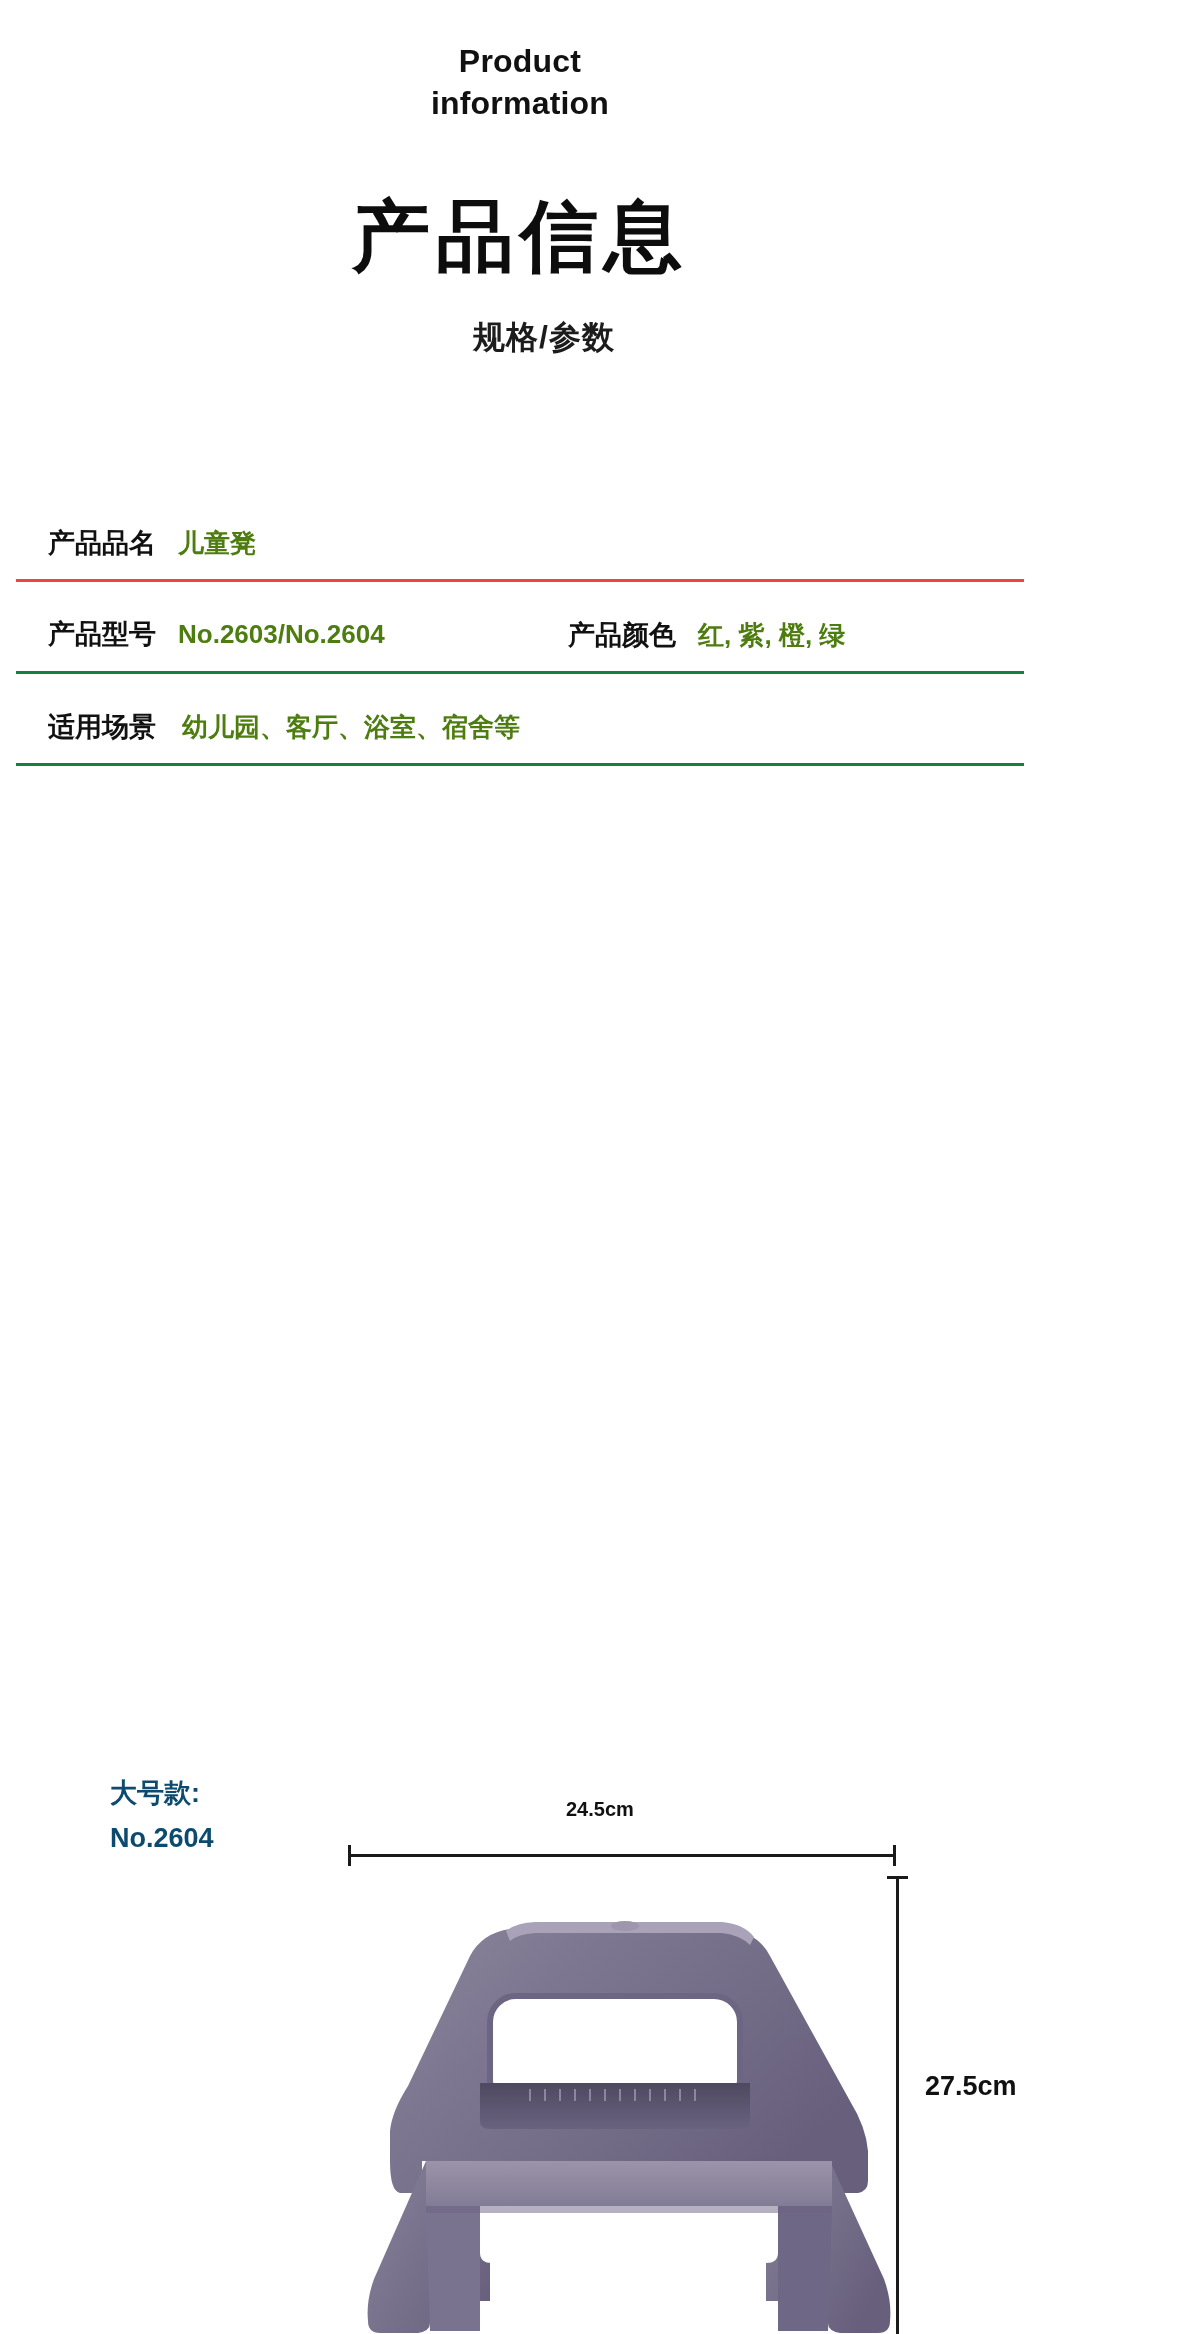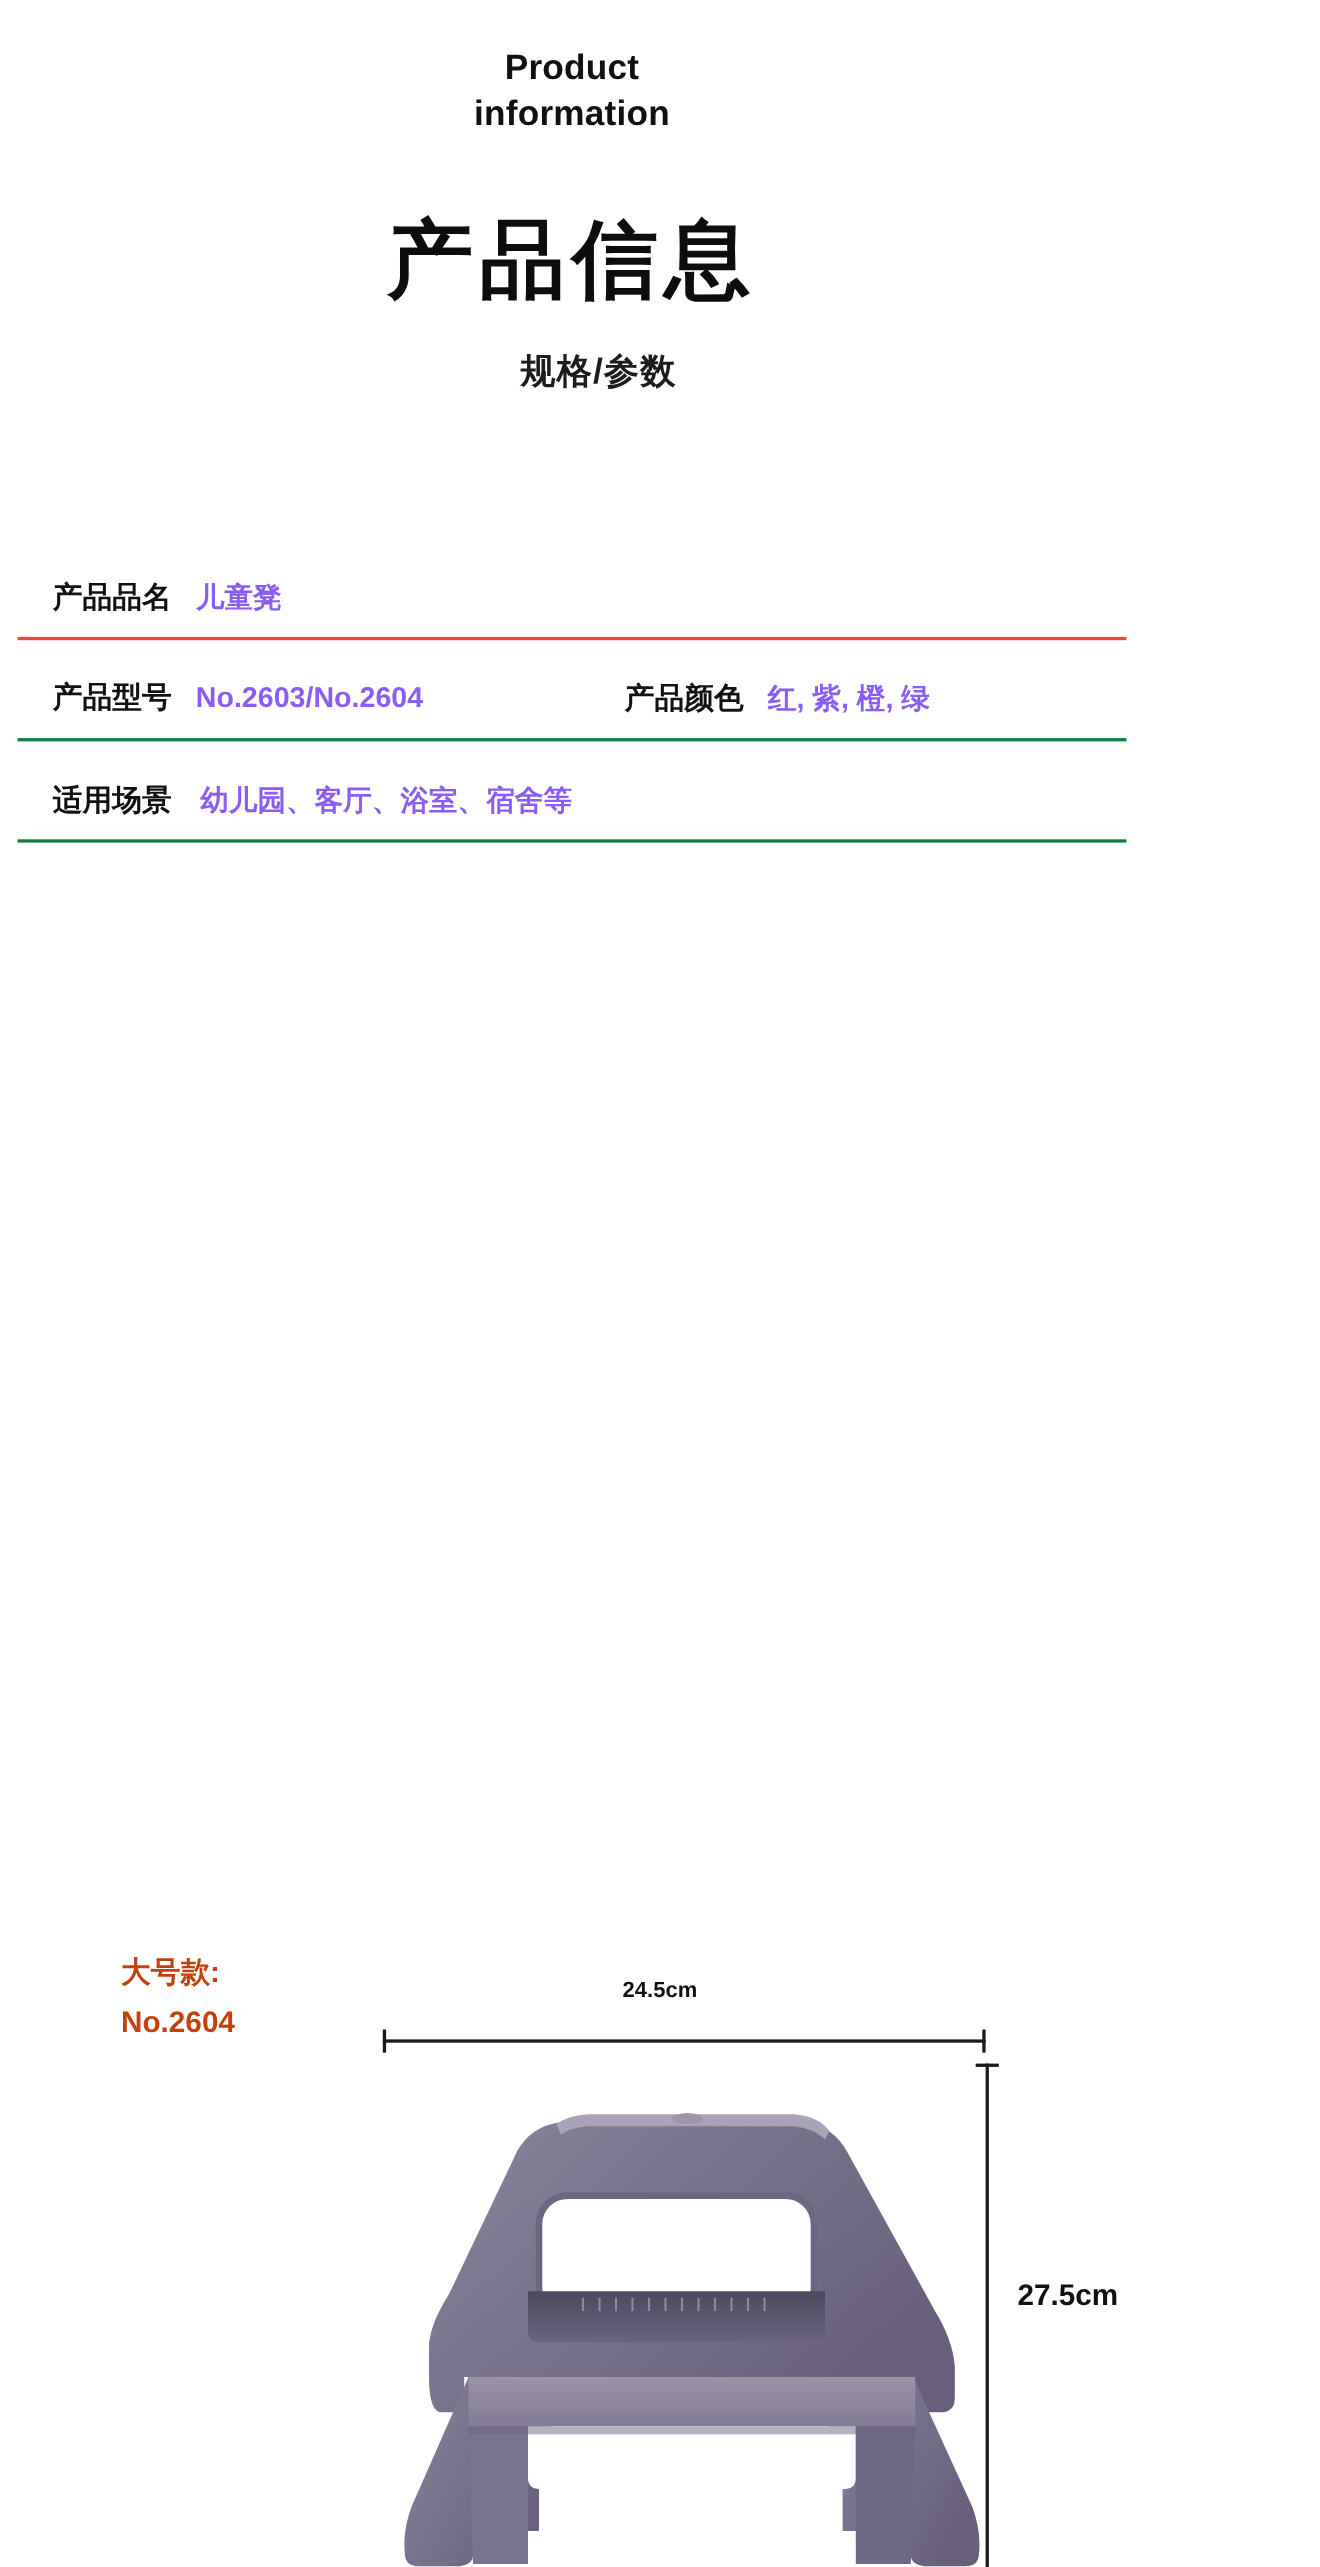--- a/index.html
+++ b/index.html
@@ -64,38 +64,38 @@
   }
   .spec-label {
     font-size: 27px;
     font-weight: bold;
     color: #111;
     white-space: nowrap;
   }
   .spec-value {
     font-size: 26px;
     font-weight: bold;
-    color: #8b5cf6;
+    color: #4d7c0f;
     white-space: nowrap;
     margin-left: 22px;
     margin-top: 18px;
   }
   .c-left  { width: 520px; }
   .c-right { flex: 1; }
   .row3 .spec-value { margin-left: 26px; }
   
   .product {
     position: relative;
     width: 1200px;
   }
   .model-tag {
     position: absolute;
     font-size: 27px;
     font-weight: bold;
-    color: #c2410c;
+    color: #0c4a6e;
     line-height: 1.65;
     white-space: nowrap;
   }
   .model-tag .t2 { display: block; }
   .dim-top-label {
     position: absolute;
     font-size: 20px;
     font-weight: bold;
     color: #111;
   }

